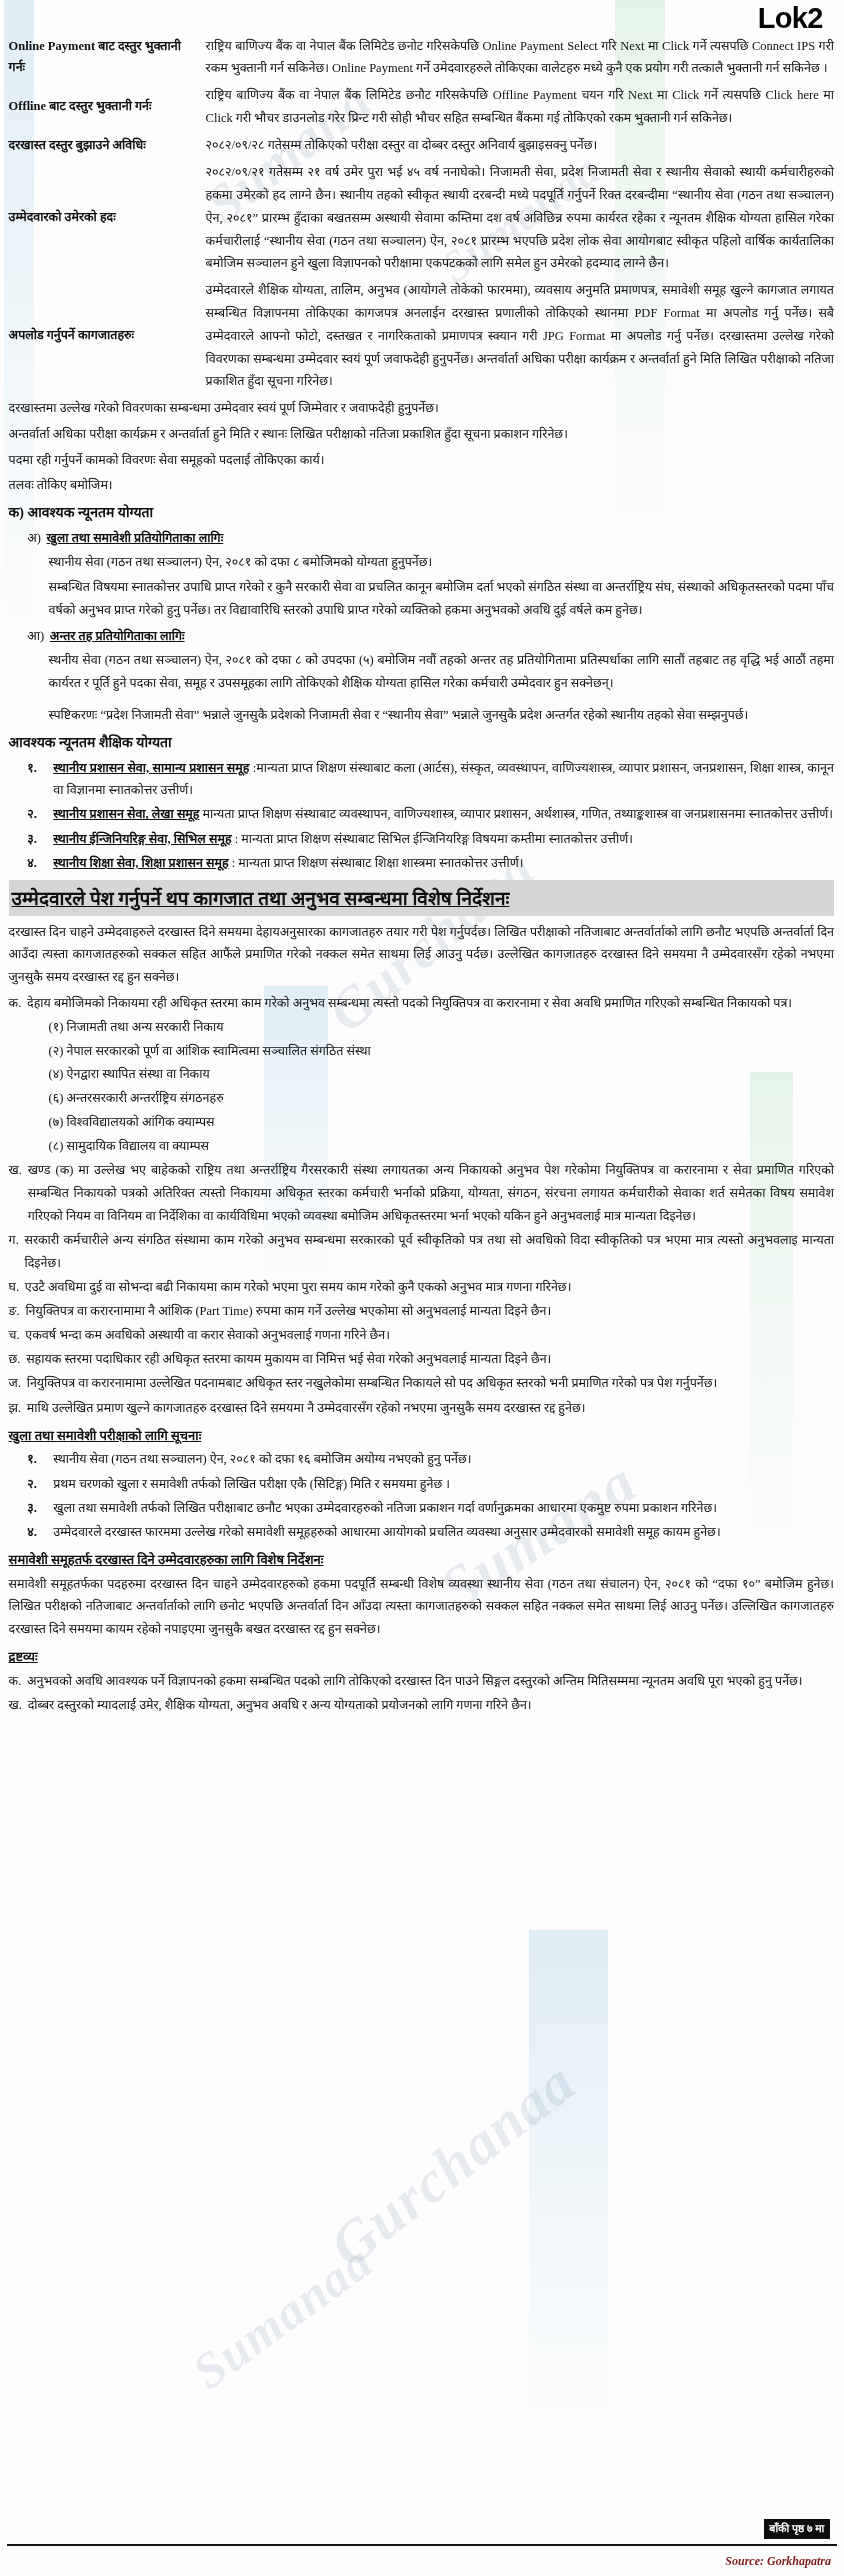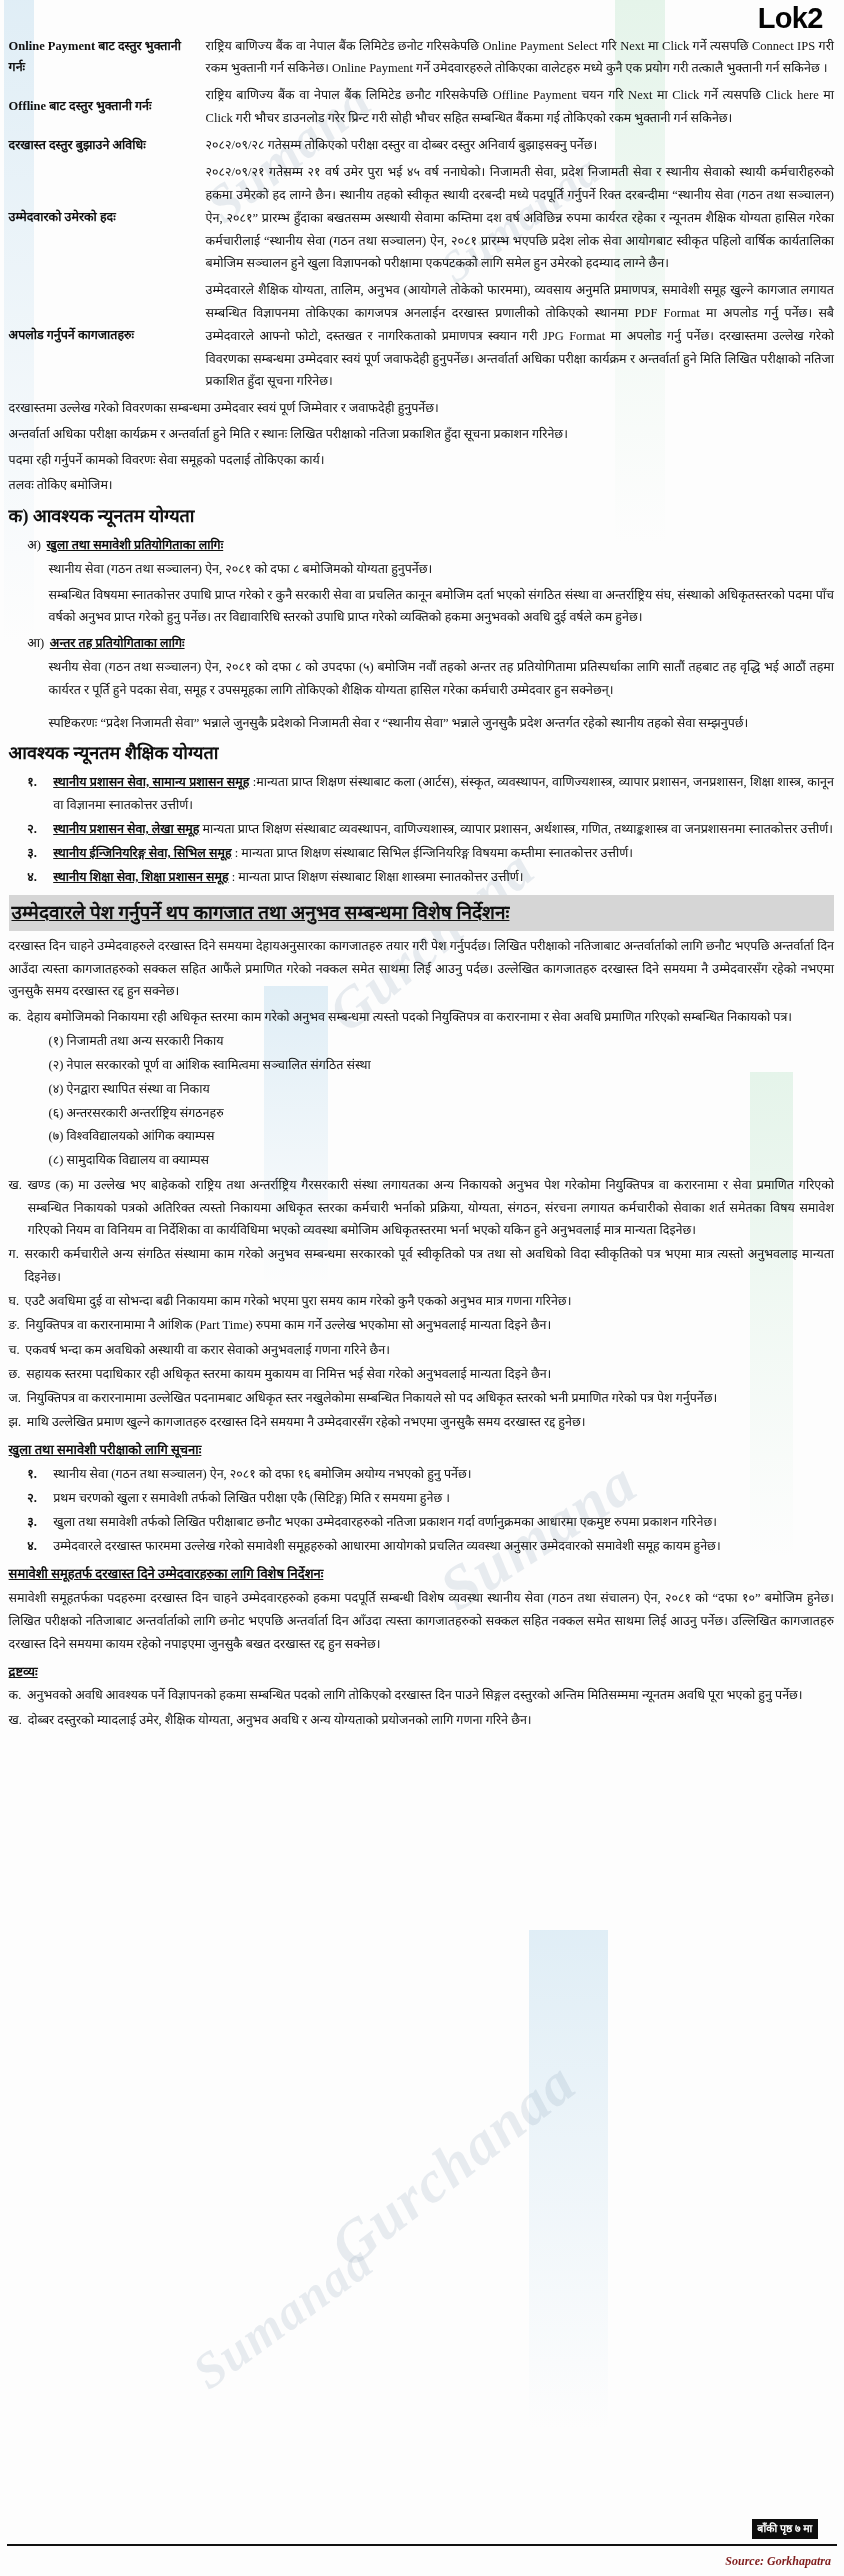--- a/index.html
+++ b/index.html
@@ -81,21 +81,21 @@
     text-justify: inter-word;
     hyphens: none;
   }
   .para {
     font-size: 12.5px;
     line-height: 1.82;
     text-align: justify;
     margin: 0 0 2.9px 0;
   }
   .sec-head {
-    font-size: 18px;
+    font-size: 14px;
     font-weight: bold;
     line-height: 1.8;
     margin: 2.9px 0 1.4px 0;
   }
   .sec-head-hl {
     font-size: 19px;
     font-weight: bold;
     line-height: 1.75;
     background: #d6d6d6;
     text-decoration: underline;
@@ -142,21 +142,21 @@
   .subgroup-item .txt { flex: 1 1 auto; text-align: justify; }
   .plain-item {
     font-size: 12.5px;
     line-height: 1.85;
     margin: 0.7px 0;
   }
   .spacer-sm { height: 7.1px; }
   .spacer-md { height: 15.7px; }
   .cont-box {
     position: absolute;
-    right: 26px;
+    right: 14px;
     bottom: 37px;
     background: #0d0d0d;
     color: #fff;
     font-size: 10.7px;
     font-weight: bold;
     padding: 2.1px 5.7px 3.6px 5.7px;
     z-index: 4;
     line-height: 1.3;
   }
   .source-line {

